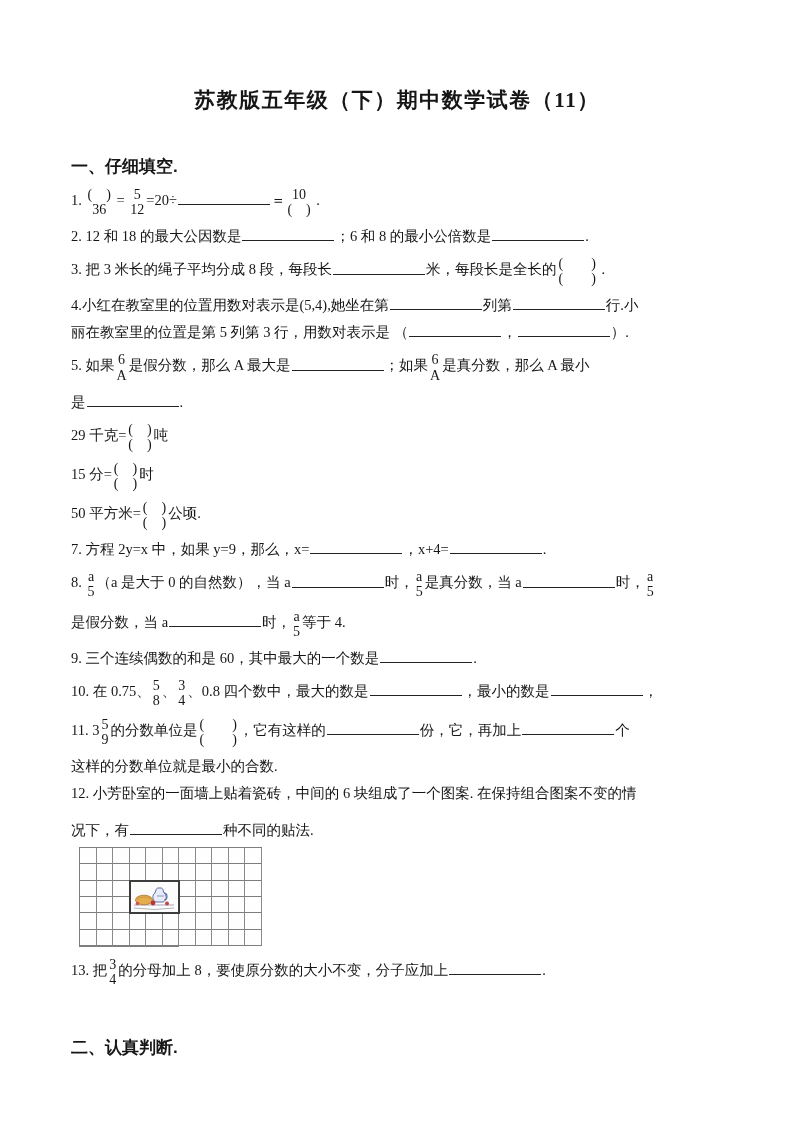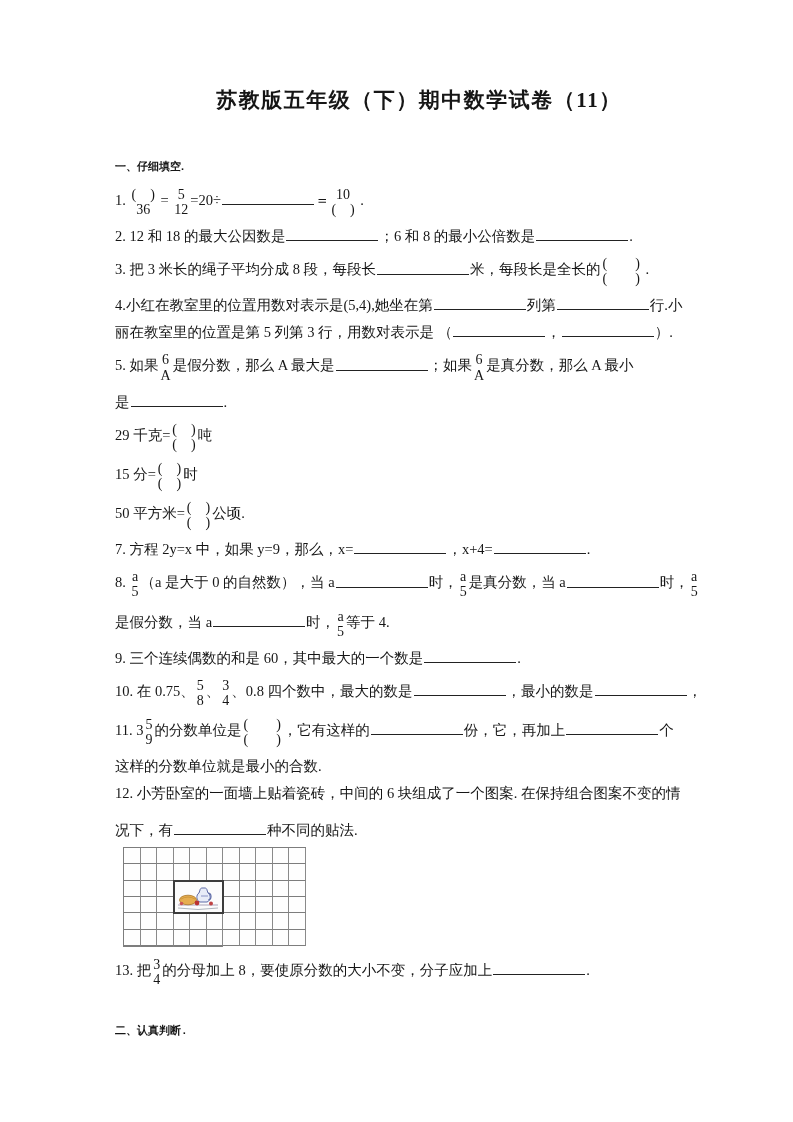--- a/index.html
+++ b/index.html
@@ -5,42 +5,42 @@
   html,body{margin:0;padding:0;background:#ffffff;}
   .page{
     position:relative;
     width:793px;height:1122px;
     background:#ffffff;
     font-family:"Liberation Serif","DejaVu Serif",serif;
     color:#161616;
     font-size:14.5px;
     overflow:hidden;
   }
-  .content{padding:86px 70px 0 115px;}
+  .content{padding:86px 70px 0 71px;}
   .title{
     text-align:center;
     font-size:21px;
     font-weight:bold;
     margin:0 0 42px 0;
     letter-spacing:1.5px;
     white-space:nowrap;
   }
   .line{
     margin:6px 0;
     line-height:21px;
     white-space:nowrap;
   }
   .line.tall{margin:9px 0;}
   .line.heading{
     font-family:"Liberation Sans","DejaVu Sans",sans-serif;
     font-weight:bold;
-    font-size:11px;
+    font-size:17px;
   }
   .line[data-name="section-1-heading"]{margin-bottom:10px;}
-  .line[data-name="section-2-heading"]{margin-top:34px;font-family:Liberation Mono, monospace;}
+  .line[data-name="section-2-heading"]{margin-top:50px;}
   .line[data-name="question-5-line-2"]{margin-top:2px;}
   .line[data-name="question-12-line-1"]{margin-bottom:16px;}
   .line[data-name="question-12-line-2"]{margin-top:12px;}
   .txt{white-space:pre;}
   .bl{
     display:inline-block;
     width:92px;
     height:14px;
     border-bottom:1.4px solid #222;
     vertical-align:baseline;

